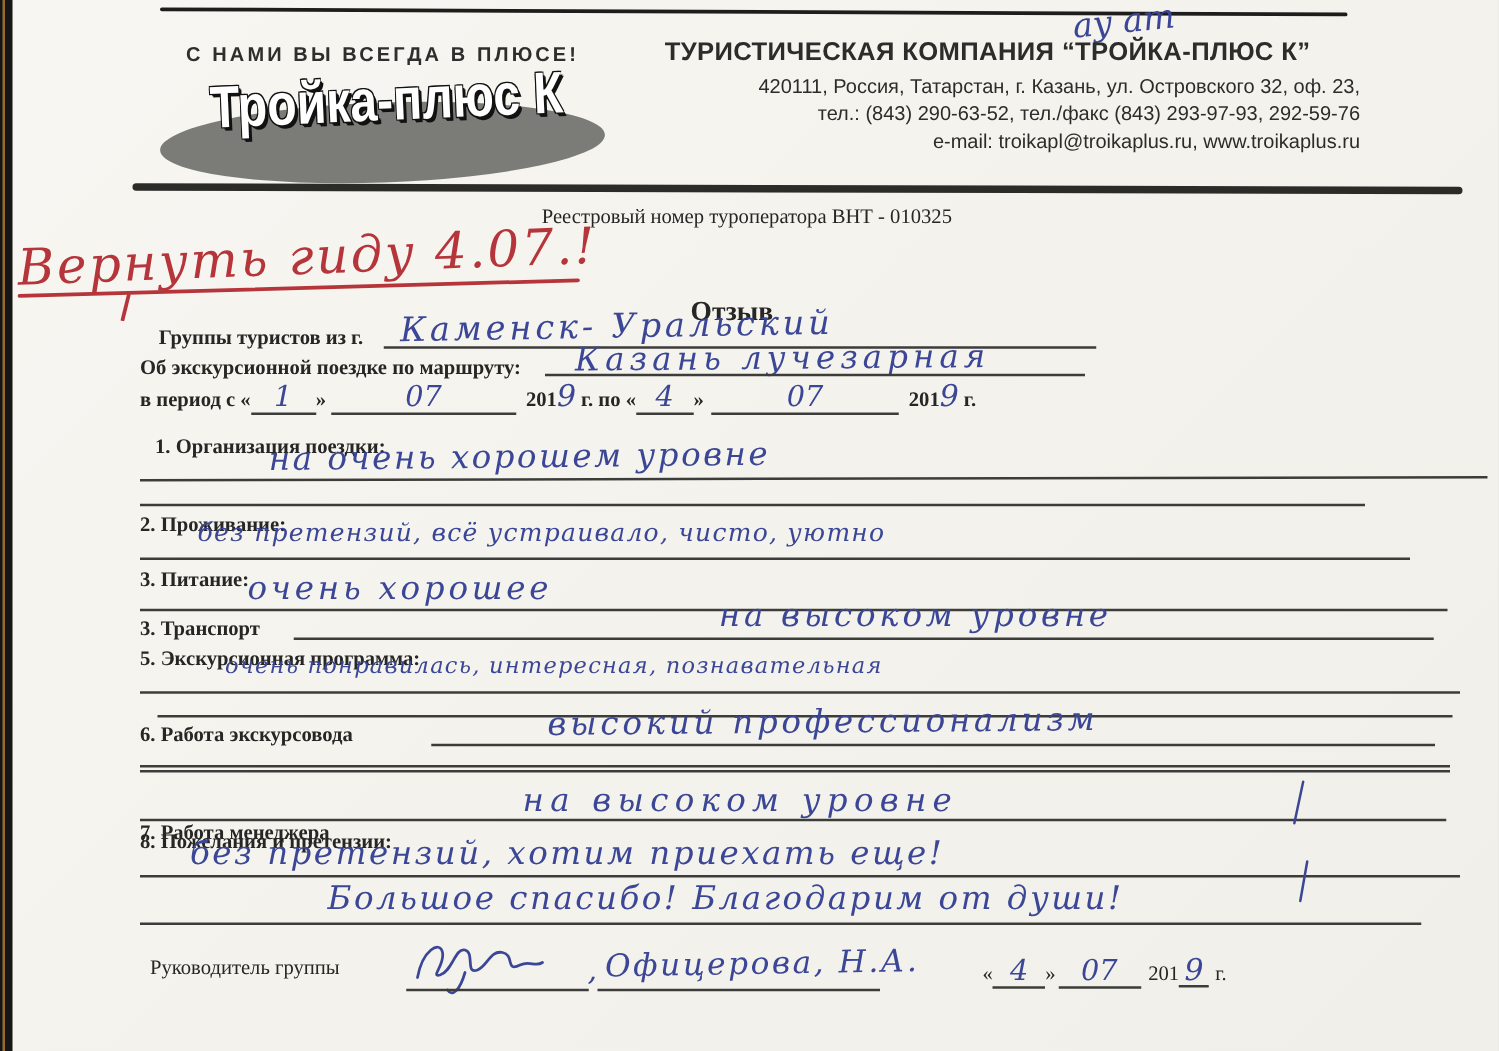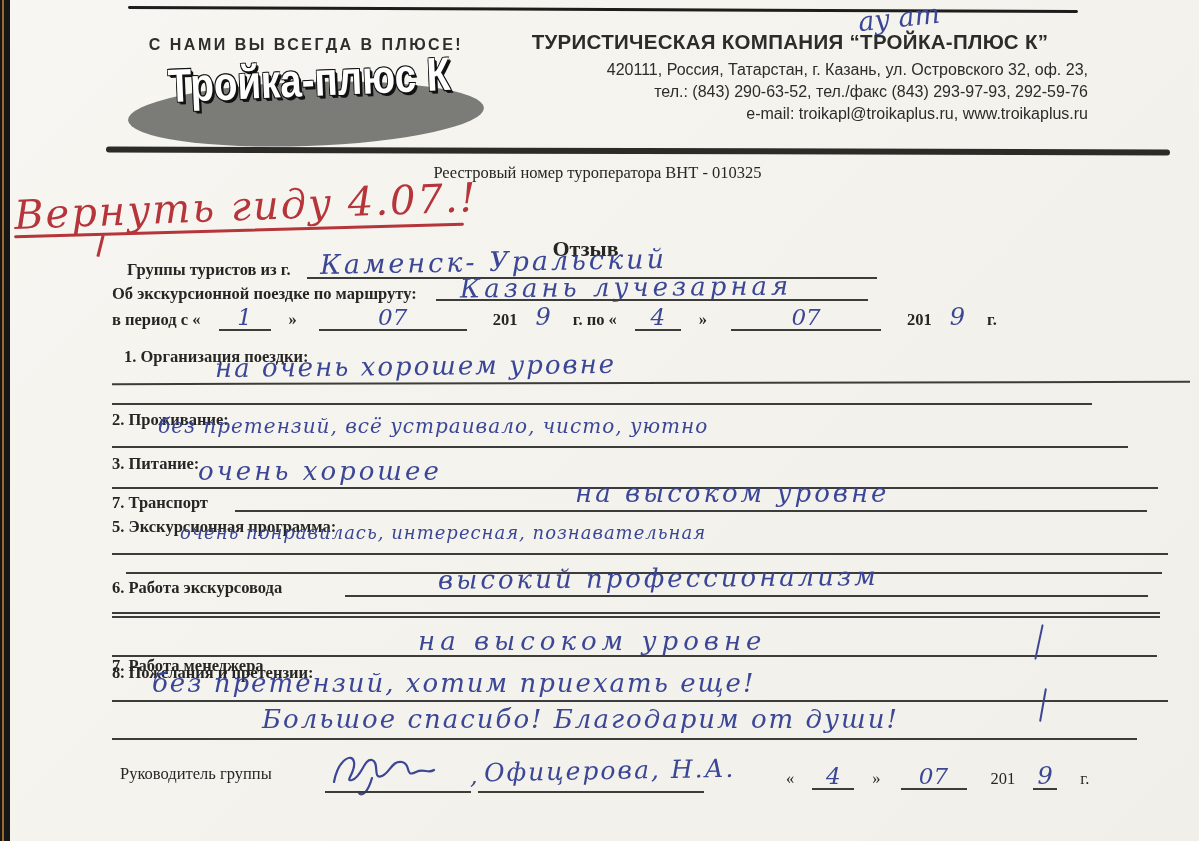--- a/index.html
+++ b/index.html
@@ -30,21 +30,21 @@
   .hw-red{font-family:"DejaVu Serif",serif;font-style:italic;color:#b5353b;white-space:nowrap;}
   .red-note{position:absolute;left:14px;top:183px;font-size:40px;transform:rotate(-2.2deg);letter-spacing:2px;}
   .red-underline{position:absolute;left:14px;top:229px;width:450px;height:3px;background:#b5353b;transform:rotate(-1.6deg);border-radius:2px;}
   .red-tail{position:absolute;left:99px;top:235px;width:3px;height:22px;background:#b5353b;transform:rotate(14deg);}
   
   .title{position:absolute;left:0;top:236px;width:1199px;text-align:center;font-weight:bold;font-size:22px;transform:translateX(-14px);}
   .lbl{position:absolute;font-weight:bold;font-size:16.5px;white-space:nowrap;}
   .plain{position:absolute;font-size:16.5px;white-space:nowrap;}
   .rl{position:absolute;height:2px;background:#3c3c3a;}
   .u-seg{display:inline-block;border-bottom:2px solid #3c3c3a;text-align:center;line-height:1;}
-  .inline-row{position:absolute;display:flex;align-items:baseline;font-weight:bold;font-size:16.5px;white-space:nowrap;gap:18px;}
+  .inline-row{position:absolute;display:flex;align-items:baseline;font-weight:bold;font-size:16.5px;white-space:nowrap;}
   .inline-row .hw{font-weight:normal;}
   .stroke{position:absolute;width:2px;background:#3b4796;border-radius:2px;}
   .sig-svg{position:absolute;left:328px;top:748px;}
 </style>
 </head>
 <body>
 
 <div id="canvas">
 
   <div class="edge-left">
@@ -104,21 +104,21 @@
   <div class="rl" style="left:112px;top:403px;width:980px;"></div>
 
   <div class="lbl" style="left:112px;top:410px;">2. Проживание:</div>
   <div class="hw" style="position:absolute;left:158px;top:414px;font-size:20px;letter-spacing:1px;">без претензий, всё устраивало, чисто, уютно</div>
   <div class="rl" style="left:112px;top:446px;width:1016px;"></div>
 
   <div class="lbl" style="left:112px;top:454px;">3. Питание:</div>
   <div class="hw" style="position:absolute;left:198px;top:456px;font-size:26px;letter-spacing:3px;">очень хорошее</div>
   <div class="rl" style="left:112px;top:487px;width:1046px;"></div>
 
-  <div class="lbl" style="left:112px;top:493px;">7. Транспорт</div>
+  <div class="lbl" style="left:112px;top:493px;">3. Транспорт</div>
   <div class="hw" style="position:absolute;left:575px;top:478px;font-size:26px;letter-spacing:3px;">на высоком уровне</div>
   <div class="rl" style="left:235px;top:510px;width:912px;"></div>
 
   <div class="lbl" style="left:112px;top:517px;">5. Экскурсионная программа:</div>
   <div class="hw" style="position:absolute;left:180px;top:522px;font-size:18px;letter-spacing:1px;">очень понравилась, интересная, познавательная</div>
   <div class="rl" style="left:112px;top:553px;width:1056px;"></div>
   <div class="rl" style="left:126px;top:572px;width:1036px;"></div>
 
   <div class="lbl" style="left:112px;top:578px;">6. Работа экскурсовода</div>
   <div class="hw" style="position:absolute;left:438px;top:563px;font-size:26px;letter-spacing:3px;transform:rotate(-.5deg);">высокий профессионализм</div>

